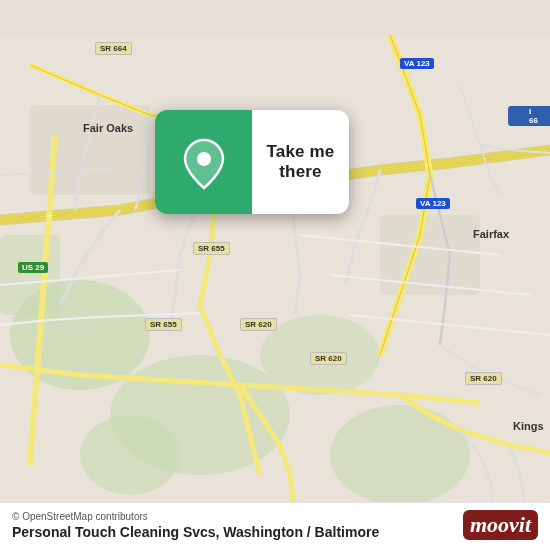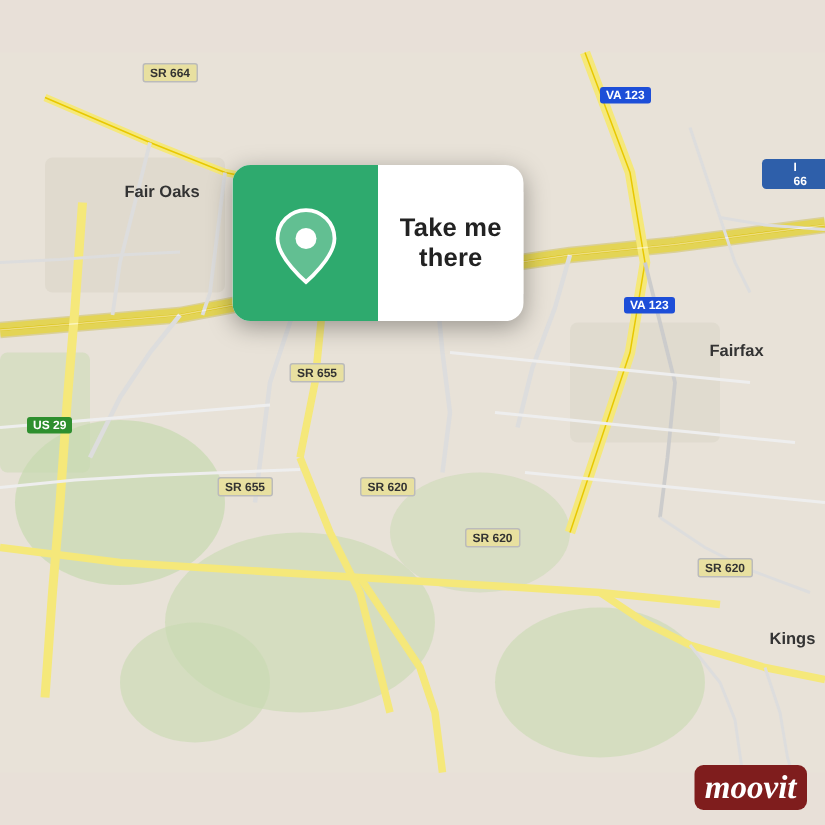--- a/index.html
+++ b/index.html
@@ -244,21 +244,21 @@
   </div>
 
   <div class="route-label-box" style="top:58px; left:400px;">
     <span class="va-label">VA 123</span>
   </div>
 
   <div class="route-label-box" style="top:198px; left:416px;">
     <span class="va-label">VA 123</span>
   </div>
 
-  <div class="route-label-box" style="top:278px; left:18px;">
+  <div class="route-label-box" style="top:262px; left:18px;">
     <span class="us-label">US 29</span>
   </div>
 
   <div class="route-label-box" style="top:318px; left:240px;">
     <span class="state-route-label">SR 620</span>
   </div>
 
   <div class="route-label-box" style="top:352px; left:310px;">
     <span class="state-route-label">SR 620</span>
   </div>
@@ -279,17 +279,21 @@
       <svg id="location-pin" viewBox="0 0 44 52" xmlns="http://www.w3.org/2000/svg">
         <path d="M22 2 C11.5 2 3 10.5 3 21 C3 34 22 50 22 50 C22 50 41 34 41 21 C41 10.5 32.5 2 22 2 Z" fill="white" opacity="0.25"></path>
         <path d="M22 2 C11.5 2 3 10.5 3 21 C3 34 22 50 22 50 C22 50 41 34 41 21 C41 10.5 32.5 2 22 2 Z" fill="none" stroke="white" stroke-width="2.5"></path>
         <circle cx="22" cy="21" r="7" fill="white"></circle>
       </svg>
     </div>
     <button id="popup-button">Take me there</button>
 
   </div>
 
+  <div id="bottom-bar">
+    <div id="copyright-line">© OpenStreetMap contributors</div>
+    <div id="place-name">Personal Touch Cleaning Svcs, Washington / Baltimore</div>
+  </div>
 
   <div id="moovit-logo">
     <span id="moovit-m">moovit</span>
   </div>
 </div>
 
 </body></html>

